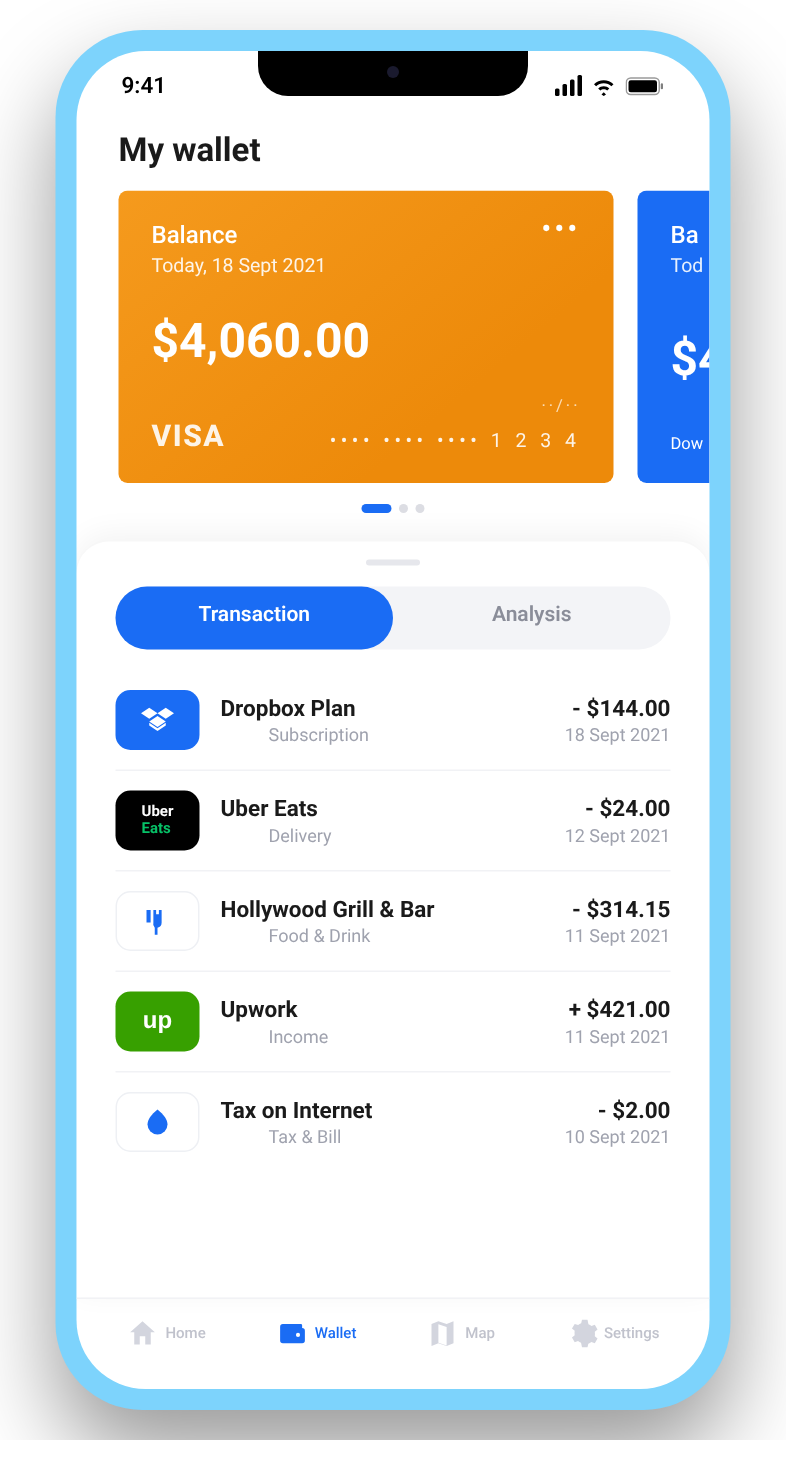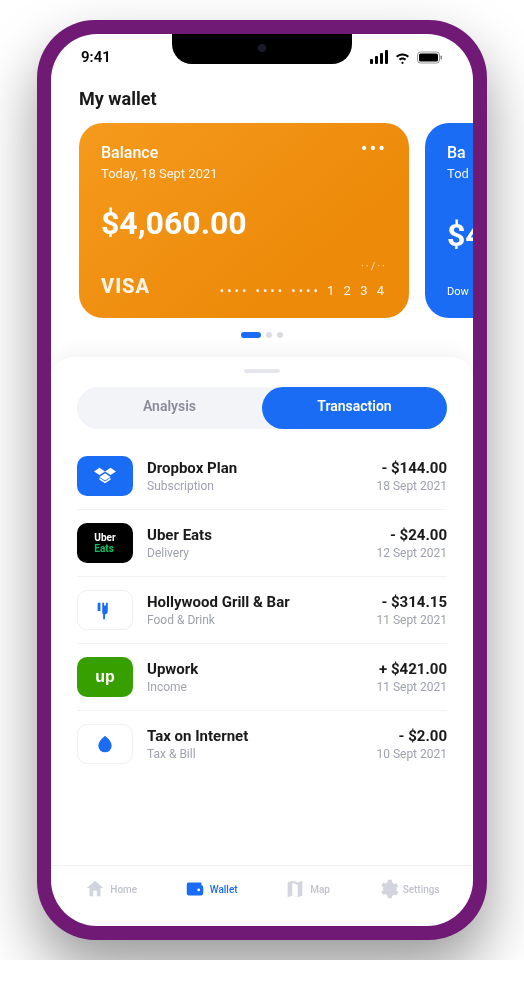--- a/index.html
+++ b/index.html
@@ -1,30 +1,30 @@
 <!DOCTYPE html>
 <html><head>
 <meta charset="utf-8">
 <style>
   * { margin: 0; padding: 0; box-sizing: border-box; font-family: -apple-system, BlinkMacSystemFont, 'Segoe UI', Roboto, sans-serif; }
   body { background: #fff; display: flex; justify-content: center; padding: 20px; }
-  .phone-frame { width: 450px; height: 920px; background: #701a75; border-radius: 58px; padding: 14px; box-shadow: 0 30px 60px rgba(0,0,0,0.4); position: relative; }
+  .phone-frame { width: 450px; height: 920px; background: #7dd3fc; border-radius: 58px; padding: 14px; box-shadow: 0 30px 60px rgba(0,0,0,0.4); position: relative; }
   .phone-screen { width: 100%; height: 100%; background: #fff; border-radius: 46px; overflow: hidden; position: relative; display: flex; flex-direction: column; }
   .notch { position: absolute; top: 0; left: 50%; transform: translateX(-50%); width: 180px; height: 30px; background: #000; border-bottom-left-radius: 20px; border-bottom-right-radius: 20px; z-index: 10; }
   .notch-dot { position: absolute; top: 10px; left: 50%; transform: translateX(-50%); width: 8px; height: 8px; background: #1a1a2e; border-radius: 50%; }
   .status-bar { display: flex; justify-content: space-between; align-items: center; padding: 14px 30px 4px 30px; font-weight: 600; font-size: 15px; }
   .status-right { display: flex; gap: 6px; align-items: center; }
   .bars { display: flex; gap: 2px; align-items: flex-end; }
   .bar { width: 3px; background: #000; border-radius: 1px; }
   .bar:nth-child(1){height:5px}.bar:nth-child(2){height:8px}.bar:nth-child(3){height:11px}.bar:nth-child(4){height:14px}
   .wifi-icon svg, .battery-icon svg { display: block; }
   .header { padding: 18px 28px 14px 28px; }
-  .header h1 { font-size: 18px; font-weight: 700; color: #1a1a1a; }
+  .header h1 { font-size: 22px; font-weight: 700; color: #1a1a1a; }
   .cards-row { display: flex; gap: 16px; padding: 0 28px; overflow: hidden; }
-  .card { flex-shrink: 0; width: 330px; height: 195px; border-radius: 24px; padding: 20px 22px; color: #fff; position: relative; display: flex; flex-direction: column; justify-content: space-between; }
+  .card { flex-shrink: 0; width: 330px; height: 195px; border-radius: 6px; padding: 20px 22px; color: #fff; position: relative; display: flex; flex-direction: column; justify-content: space-between; }
   .card-orange { background: linear-gradient(140deg, #f59a1d 0%, #ed8a0a 70%); }
   .card-blue { background: #1a6cf4; width: 70px; }
   .card-top { display: flex; justify-content: space-between; align-items: flex-start; }
   .card-label { font-size: 16px; font-weight: 500; }
   .card-date { font-size: 13px; opacity: 0.9; margin-top: 4px; }
   .card-more { font-size: 20px; letter-spacing: 2px; cursor: pointer; line-height: 10px; }
   .card-amount { font-size: 32px; font-weight: 700; margin-top: 4px; }
   .card-bottom { display: flex; justify-content: space-between; align-items: flex-end; }
   .visa { font-weight: 800; font-size: 20px; letter-spacing: 1px; opacity: 0.9; }
   .card-dots-row { display: flex; flex-direction: column; align-items: flex-end; gap: 10px; }
@@ -37,21 +37,21 @@
   .sheet-handle { width: 36px; height: 4px; background: #e6e7ec; border-radius: 2px; margin: 12px auto 14px auto; }
   .tabs { display: flex; margin: 0 26px 14px 26px; background: #f3f4f7; border-radius: 24px; padding: 0; height:42px; }
   .tab { flex: 1; text-align: center; padding: 11px 0; font-size: 14px; font-weight: 600; color: #8a8d99; border-radius: 24px; cursor: pointer; }
   .tab.active { background: #1a6cf4; color: #fff; }
   .tx-list { flex: 1; overflow: hidden; padding: 0 26px; }
   .tx { display: flex; align-items: center; padding: 13px 0; border-bottom: 1px solid #f1f2f5; }
   .tx:last-child { border-bottom: none; }
   .tx-icon { width: 56px; height: 40px; border-radius: 10px; display: flex; align-items: center; justify-content: center; flex-shrink: 0; }
   .tx-body { flex: 1; margin-left: 14px; }
   .tx-title { font-size: 15px; font-weight: 700; color: #1a1a1a; }
-  .tx-cat { font-size: 12px; color: #9fa2ae; margin-top: 2px; }
+  .tx-cat { font-size: 12px; color: #9fa2ae; margin-top: 2px; margin-left: 32px; }
   .tx-right { text-align: right; }
   .tx-amount { font-size: 15px; font-weight: 700; color: #1a1a1a; }
   .tx-date { font-size: 12px; color: #9fa2ae; margin-top: 2px; }
   .nav { display: flex; justify-content: space-around; padding: 12px 10px 26px 10px; border-top: 1px solid #f1f2f5; }
   .nav-item { display: flex; flex-direction: row; align-items: center; gap: 4px; cursor: pointer; }
   .nav-icon { width: 22px; height: 22px; }
   .nav-label { font-size: 10px; color: #c0c2cc; font-weight: 500; }
   .nav-item.active .nav-label { color: #1a6cf4; }
   .nav-item.active svg { fill: #1a6cf4; }
   .nav-item svg { fill: #d3d5de; }
@@ -123,22 +123,22 @@
 
     <div class="pager">
       <div class="pager-dot active"></div>
       <div class="pager-dot"></div>
       <div class="pager-dot"></div>
     </div>
 
     <div class="sheet">
       <div class="sheet-handle"></div>
       <div class="tabs">
+        <div class="tab active">Transaction</div>
         <div class="tab">Analysis</div>
-        <div class="tab active">Transaction</div>
       </div>
       <div class="tx-list" id="tx-list">
           <div class="tx">
             <div class="tx-icon" style="background:#1a6cf4;">
               <svg width="22" height="22" viewBox="0 0 24 24">
                 <path fill="#fff" d="M6 3l6 4-6 4-6-4 6-4zm12 0l6 4-6 4-6-4 6-4zM6 13l6-4 6 4-6 4-6-4zm6 5l6-4v2l-6 4-6-4v-2l6 4z"></path>
               </svg>
             </div>
             <div class="tx-body">
               <div class="tx-title">Dropbox Plan</div>

